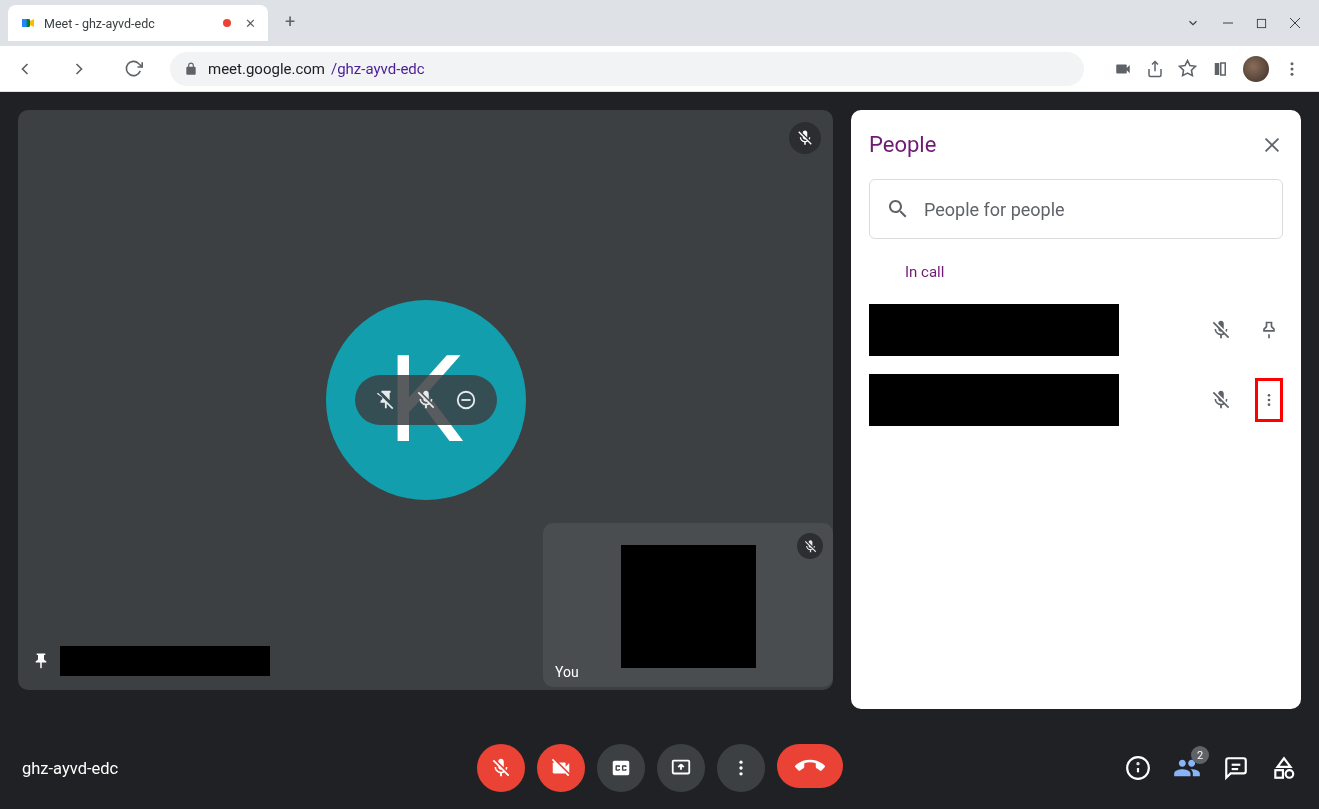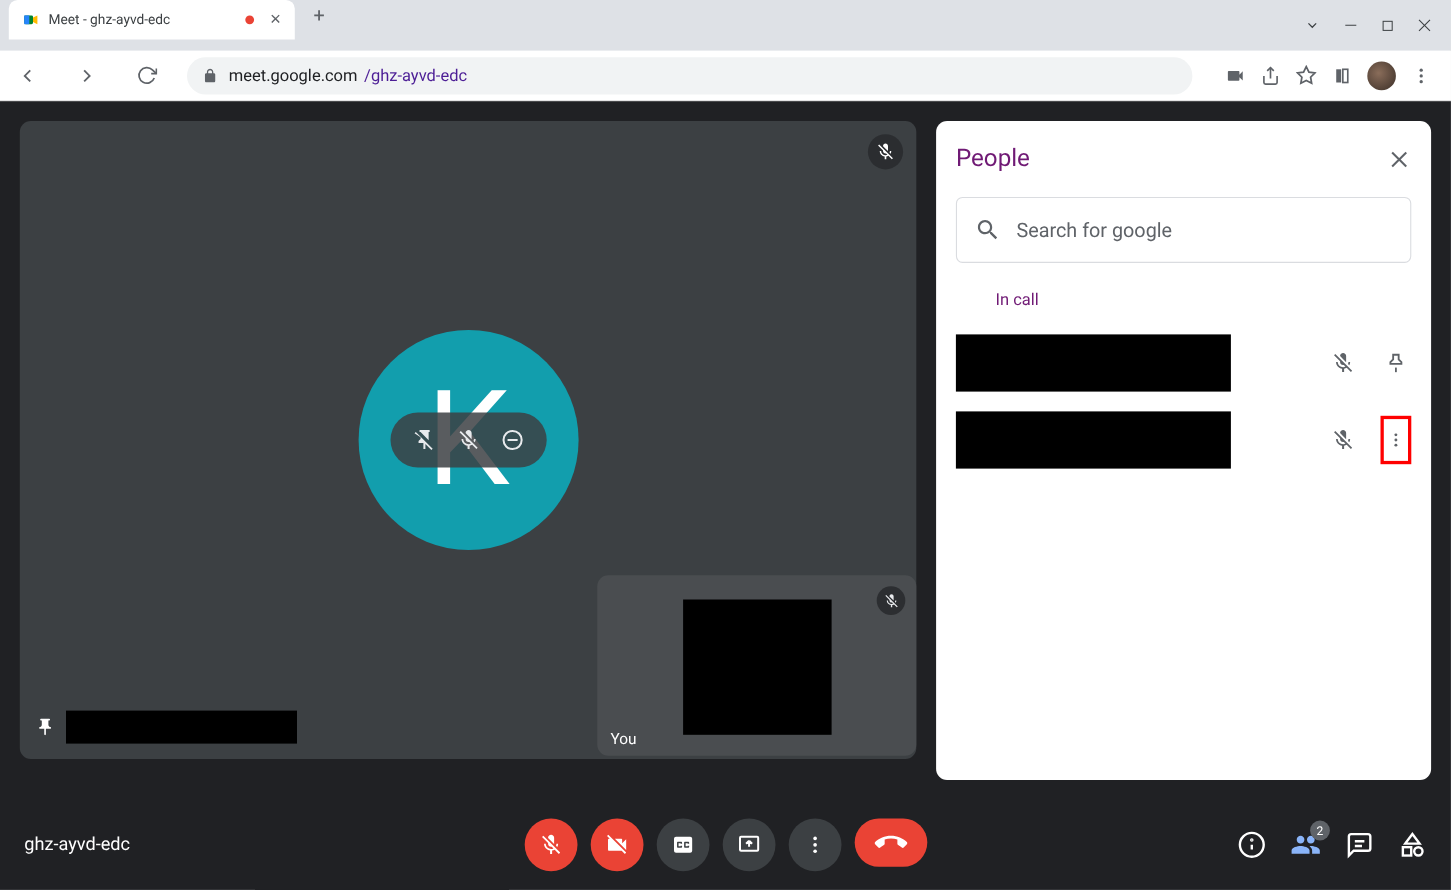--- a/index.html
+++ b/index.html
@@ -1,19 +1,19 @@
 <!DOCTYPE html>
 <html><head>
 <meta charset="utf-8">
 <style>
 * { box-sizing: border-box; margin: 0; padding: 0; }
 body { font-family: 'Segoe UI', Roboto, Arial, sans-serif; background: #fff; width: 1319px; height: 809px; overflow: hidden; }
 
 
-.browser-tabs { height: 46px; background: #dee1e6; display: flex; align-items: flex-start; padding-left: 8px; position: relative; }
+.browser-tabs { height: 46px; background: #dee1e6; display: flex; align-items: center; padding-left: 8px; position: relative; }
 .tab { background: #fff; height: 36px; width: 260px; border-radius: 8px 8px 0 0; display: flex; align-items: center; padding: 0 12px; gap: 8px; font-size: 12.5px; color: #3c4043; }
 .tab .favicon { width: 16px; height: 16px; }
 .rec-dot { width: 8px; height: 8px; background: #ea4335; border-radius: 50%; margin-left: auto; }
 .tab .close-x { margin-left: 6px; color: #5f6368; font-size: 13px; }
 .newtab { width: 28px; height: 28px; display: flex; align-items: center; justify-content: center; color: #5f6368; font-size: 18px; margin-left: 8px; margin-bottom: 4px; }
 .win-controls { position: absolute; right: 0; top: 0; height: 46px; display: flex; align-items: center; gap: 22px; padding-right: 18px; color: #3c4043; }
 
 .address-bar { height: 46px; background: #fff; display: flex; align-items: center; padding: 0 8px; gap: 20px; border-bottom: 1px solid #e0e0e0; }
 .nav-btn { width: 34px; height: 34px; display: flex; align-items: center; justify-content: center; color: #5f6368; border-radius: 50%; }
 .url-field { flex: 1; height: 34px; background: #f1f3f4; border-radius: 17px; display: flex; align-items: center; padding: 0 14px; gap: 10px; color: #202124; font-size: 15px; }
@@ -225,21 +225,21 @@
           <svg width="22" height="22" viewBox="0 0 24 24" stroke="#5f6368" stroke-width="2">
             <line x1="5" y1="5" x2="19" y2="19"></line>
             <line x1="19" y1="5" x2="5" y2="19"></line>
           </svg>
         </span>
     </div>
     <div class="search-box">
       <svg width="24" height="24" viewBox="0 0 24 24" fill="currentColor">
           <path d="M15.5 14h-.79l-.28-.27C15.41 12.59 16 11.11 16 9.5 16 5.91 13.09 3 9.5 3S3 5.91 3 9.5 5.91 16 9.5 16c1.61 0 3.09-.59 4.23-1.57l.27.28v.79l5 4.99L20.49 19l-4.99-5zm-6 0C7.01 14 5 11.99 5 9.5S7.01 5 9.5 5 14 7.01 14 9.5 11.99 14 9.5 14z"></path>
         </svg>
-      <span>Search for google</span>
+      <span>People for people</span>
     </div>
     <div class="section-lbl">In call</div>
 
     <div class="person-row">
       <div class="person-redact"></div>
       <div class="person-actions">
         <span class="p-icon">
             <svg width="22" height="22" viewBox="0 0 24 24" fill="currentColor">
               <path d="M19 11h-1.7c0 .74-.16 1.43-.43 2.05l1.23 1.23c.56-.98.9-2.09.9-3.28zm-4.02.17c0-.06.02-.11.02-.17V5c0-1.66-1.34-3-3-3S9 3.34 9 5v.18l5.98 5.99zM4.27 3L3 4.27l6.01 6.01V11c0 1.66 1.33 3 2.99 3 .22 0 .44-.03.65-.08l1.66 1.66c-.71.33-1.5.52-2.31.52-2.76 0-5.3-2.1-5.3-5.1H5c0 3.41 2.72 6.23 6 6.72V21h2v-3.28c.91-.13 1.77-.45 2.54-.9L19.73 21 21 19.73 4.27 3z"></path>
             </svg>

